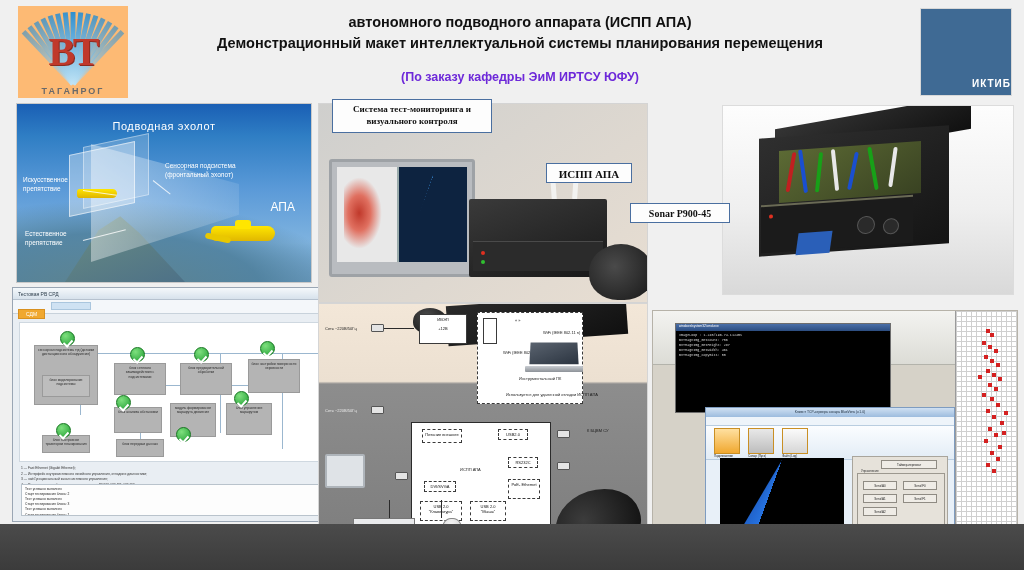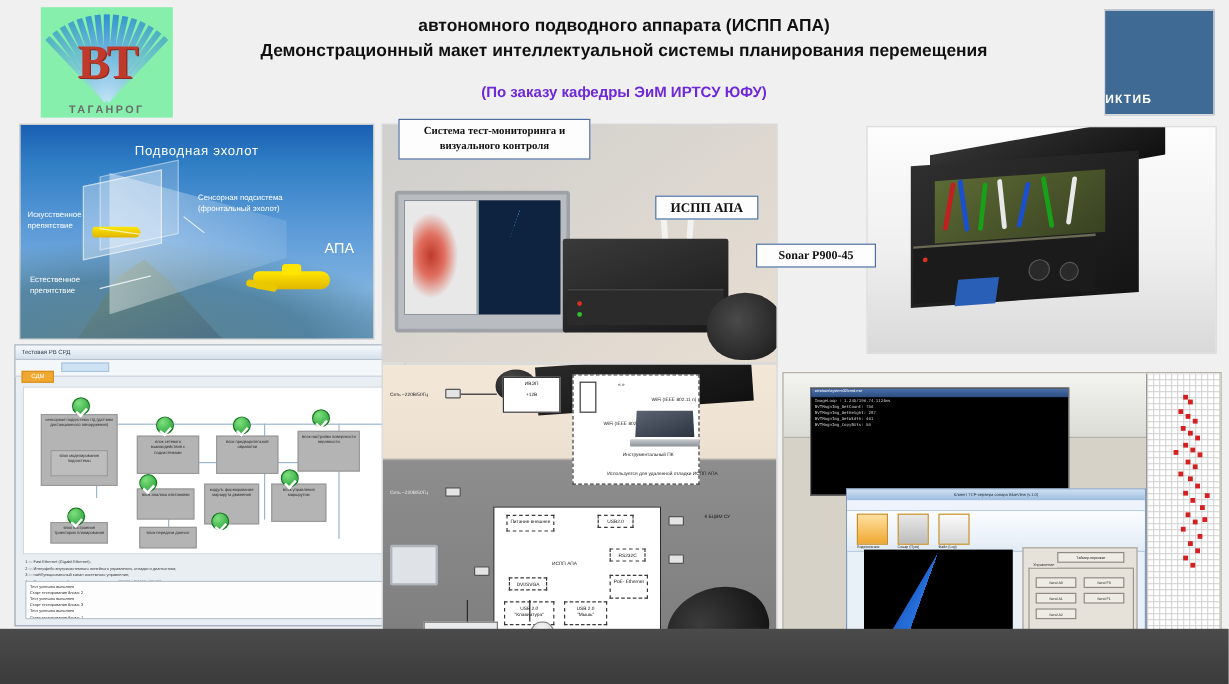--- a/index.html
+++ b/index.html
@@ -8,22 +8,22 @@
     background: #efefef;
     font-family: "Liberation Sans", sans-serif;
     overflow: hidden;
     position: relative;
   }
   .slide { position: absolute; inset: 0; background: #f0f0f0; }
 
   
   .header { position: absolute; left: 0; top: 0; width: 1024px; height: 100px; }
   .logo-vt {
-    position: absolute; left: 34px; top: 6px; width: 110px; height: 92px;
-    background: #86efac; overflow: hidden;
+    position: absolute; left: 18px; top: 6px; width: 110px; height: 92px;
+    background: #fdba74; overflow: hidden;
   }
   .vt-rays { position:absolute; left:50%; top:4px; transform:translateX(-50%);
     width:104px; height:74px; }
   .vt-ray { position:absolute; bottom:0; left:50%; width:5px; height:72px;
     background:linear-gradient(to top,#bfe3f5,#2f8fcf); transform-origin:bottom center; }
   .vt-letters { position:absolute; left:0; right:0; top:26px; text-align:center;
     font-family:"Liberation Serif", serif; font-weight:bold; font-size:40px;
     color:#c0392b; letter-spacing:-2px; line-height:1;
     text-shadow:1px 1px 0 #8c2a1e; }
   .vt-city { position:absolute; left:0; right:0; bottom:2px; text-align:center;
@@ -31,22 +31,22 @@
 
   .title-block { position: absolute; left: 140px; top: 12px; width: 760px; text-align: center; }
   .title-line { font-size: 14.5px; font-weight: bold; color: #111; line-height: 1.45; }
   .title-sub { font-size: 12.5px; font-weight: bold; color: #6d28d9; margin-top: 16px; }
 
   .logo-iktib { position: absolute; right: 12px; top: 8px; width: 92px; height: 88px;
     background: #3f6a94; border: 1px solid #d8d8d8; }
   .iktib-mark { position:absolute; left:0; right:0; top:8px; height:58px;
     color:#fff; font-family:"Liberation Serif", serif; font-size:46px;
     text-align:center; line-height:58px; letter-spacing:2px; }
-  .iktib-text { position:absolute; left:0; right:0; bottom:6px; text-align:left;
-    color:#fff; font-size:10px; font-weight:bold; letter-spacing:1px; }
+  .iktib-text { position:absolute; left:0; right:0; bottom:6px; text-align:right;
+    color:#fff; font-size:10px; font-weight:bold; letter-spacing:1px;padding-left:31px; }
 
   
   .panel-underwater {
     position: absolute; left: 16px; top: 103px; width: 296px; height: 180px;
     background: linear-gradient(to bottom,#1a5fb4 0%,#2f7ec4 18%,#5b9ad8 48%,#7fb3df 78%,#6f9fc4 100%);
     border: 1px solid #c9c9c9; overflow: hidden;
   }
   .uw-floor { position:absolute; left:-10px; bottom:-6px; width:340px; height:86px;
     background: radial-gradient(ellipse at 30% 100%, #5b7f86 0%, #4d7e9a 45%, rgba(90,140,175,0) 72%);
     opacity:.85; }

